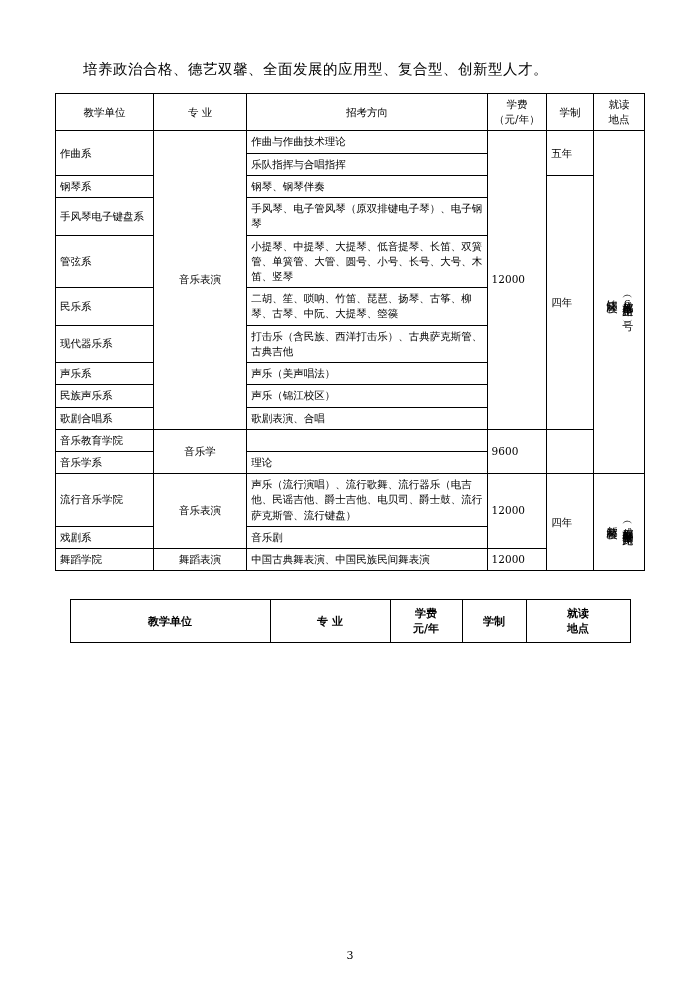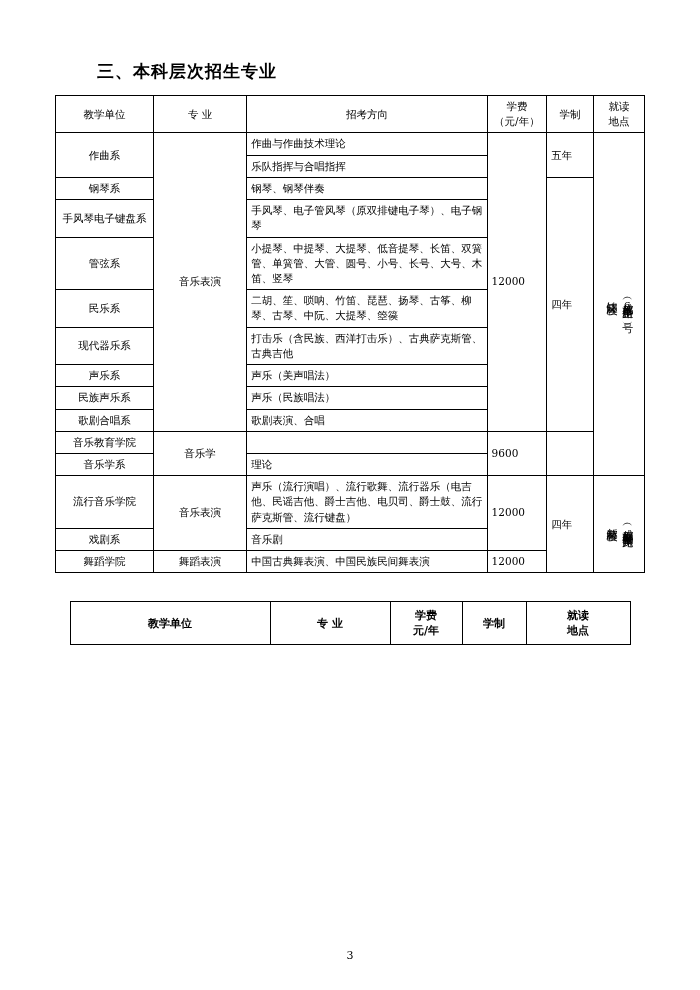--- a/index.html
+++ b/index.html
@@ -53,21 +53,21 @@
   table.doc td, table.doc th {
     border: 1px solid #000000;
     font-size: 10.5px;
     font-weight: normal;
     padding: 3px 4px;
     vertical-align: middle;
     line-height: 1.45;
   }
   .c { text-align: center; }
   .hdr td { text-align: center; font-weight: bold; font-size: 11px; }
-  .unit { text-align: center; font-weight: bold; font-size: 11px; }
+  .unit { text-align: left; font-weight: bold; font-size: 11px; }
   .major { text-align: center; font-size: 11px; }
   .dir { text-align: left; font-size: 10.5px; margin-left: 36px; }
   .fee { font-size: 11px; }
   .yrs { text-align: left; font-size: 11px; }
   .vtext {
     writing-mode: vertical-rl;
     text-orientation: upright;
     white-space: nowrap;
     line-height: 1.25;
     letter-spacing: 1px;
@@ -111,22 +111,22 @@
     font-family: "DejaVu Serif", "Liberation Serif", serif;
     font-size: 11px;
   }
   .two-line { line-height: 1.3; }
 </style>
 </head>
 <body>
 
 <div class="page">
 
-
-  <h2 class="h-section">三、本科层次招生专业</h2>
+  <p class="intro-line">培养政治合格、德艺双馨、全面发展的应用型、复合型、创新型人才。</p>
+
 
 
   <table class="doc">
     <colgroup>
       <col style="width:92px">
       <col style="width:88px">
       <col style="width:226px">
       <col style="width:56px">
       <col style="width:44px">
       <col style="width:48px">
@@ -193,21 +193,21 @@
         <td class="dir">打击乐（含民族、西洋打击乐）、古典萨克斯管、古典吉他</td>
       </tr>
 
       <tr>
         <td class="unit">声乐系</td>
         <td class="dir">声乐（美声唱法）</td>
       </tr>
 
       <tr>
         <td class="unit">民族声乐系</td>
-        <td class="dir">声乐（民族唱法）</td>
+        <td class="dir">声乐（锦江校区）</td>
       </tr>
 
       <tr>
         <td class="unit">歌剧合唱系</td>
         <td class="dir">歌剧表演、合唱</td>
       </tr>
 
       <tr>
         <td class="unit">音乐教育学院</td>
         <td class="major" rowspan="2">音乐学</td>

